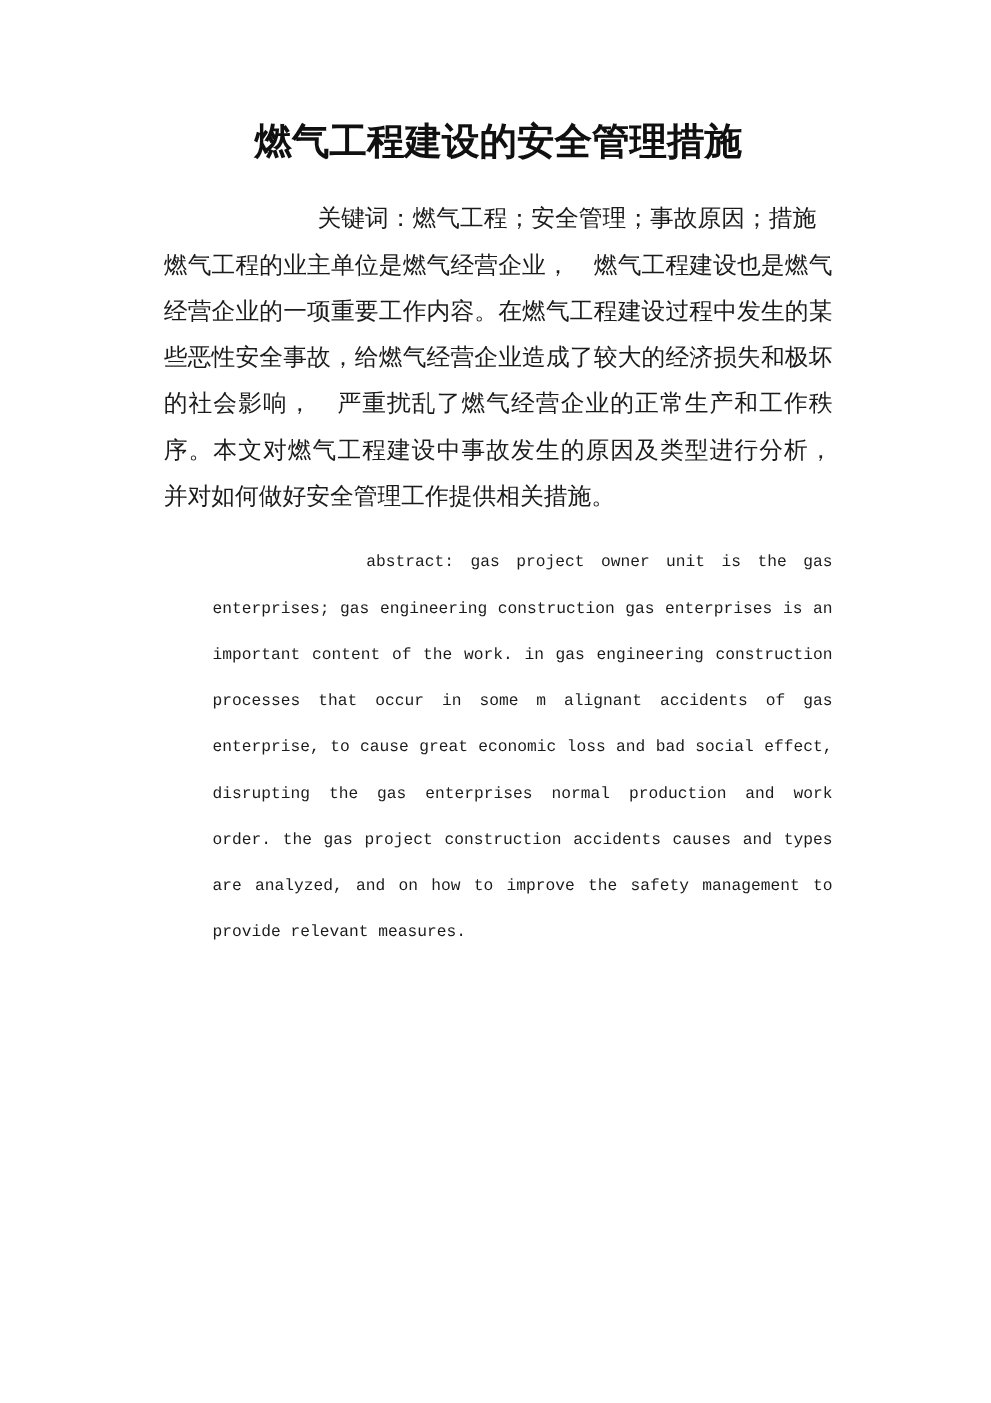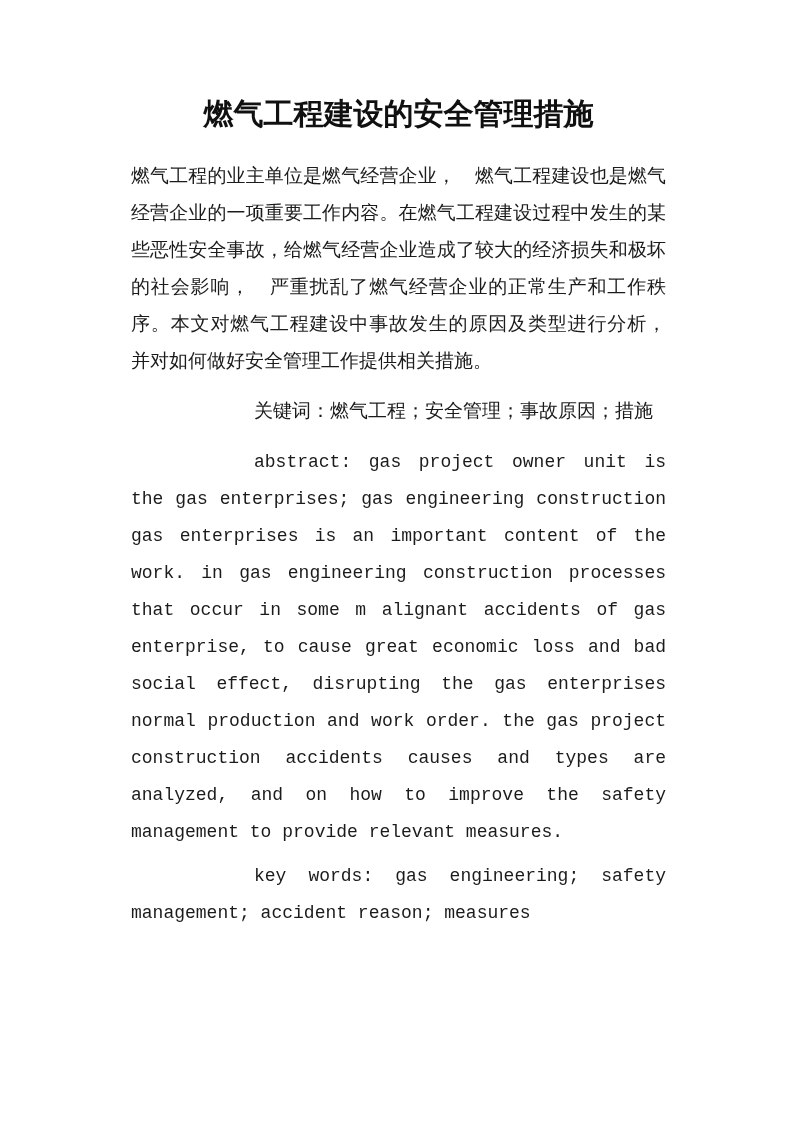--- a/index.html
+++ b/index.html
@@ -28,43 +28,43 @@
     margin: 0 0 21px 0;
   }
   p { margin: 0; }
   .cn {
     font-family: "Liberation Serif", "DejaVu Serif", serif;
     font-size: 19px;
     line-height: 37px;
   }
   .mono {
     font-family: "Liberation Mono", "DejaVu Sans Mono", monospace;
-    font-size: 18px;
+    font-size: 13px;
     line-height: 37px;
+    margin-left: 39px;
   }
   .justify { text-align: justify; }
   .indent { text-indent: 123px; }
   .mt13 { margin-top: 13px; }
   .mt15 { margin-top: 15px; }
   .mt7  { margin-top: 7px; }
   .latin {
     font-family: "Liberation Mono", "DejaVu Sans Mono", monospace;
     font-size: 15px;
     margin-right: 6px;
   }
 </style>
 </head>
 <body>
 
 <div class="page">
 
   <h1 class="doc-title">燃气工程建设的安全管理措施</h1>
 
+  <p class="cn indent mt13">关键词：燃气工程；安全管理；事故原因；措施</p>
+
   <p class="cn justify">燃气工程的业主单位是燃气经营企业，　燃气工程建设也是燃气经营企业的一项重要工作内容。在燃气工程建设过程中发生的某些恶性安全事故，给燃气经营企业造成了较大的经济损失和极坏的社会影响，　严重扰乱了燃气经营企业的正常生产和工作秩序。本文对燃气工程建设中事故发生的原因及类型进行分析，　并对如何做好安全管理工作提供相关措施。</p>
-
-  <p class="cn indent mt13">关键词：燃气工程；安全管理；事故原因；措施</p>
 
   <p class="mono justify indent mt15">abstract: gas project owner unit is the gas enterprises; gas engineering construction gas enterprises is an important content of the work. in gas engineering construction processes that occur in some m alignant accidents of gas enterprise, to cause great economic loss and bad social effect, disrupting the gas enterprises normal production and work order. the gas project construction accidents causes and types are analyzed, and on how to improve the safety management to provide relevant measures.</p>
 
-  <p class="mono justify indent mt7">key words: gas engineering; safety management; accident reason; measures</p>
 
 
 </div>
 
 </body></html>

